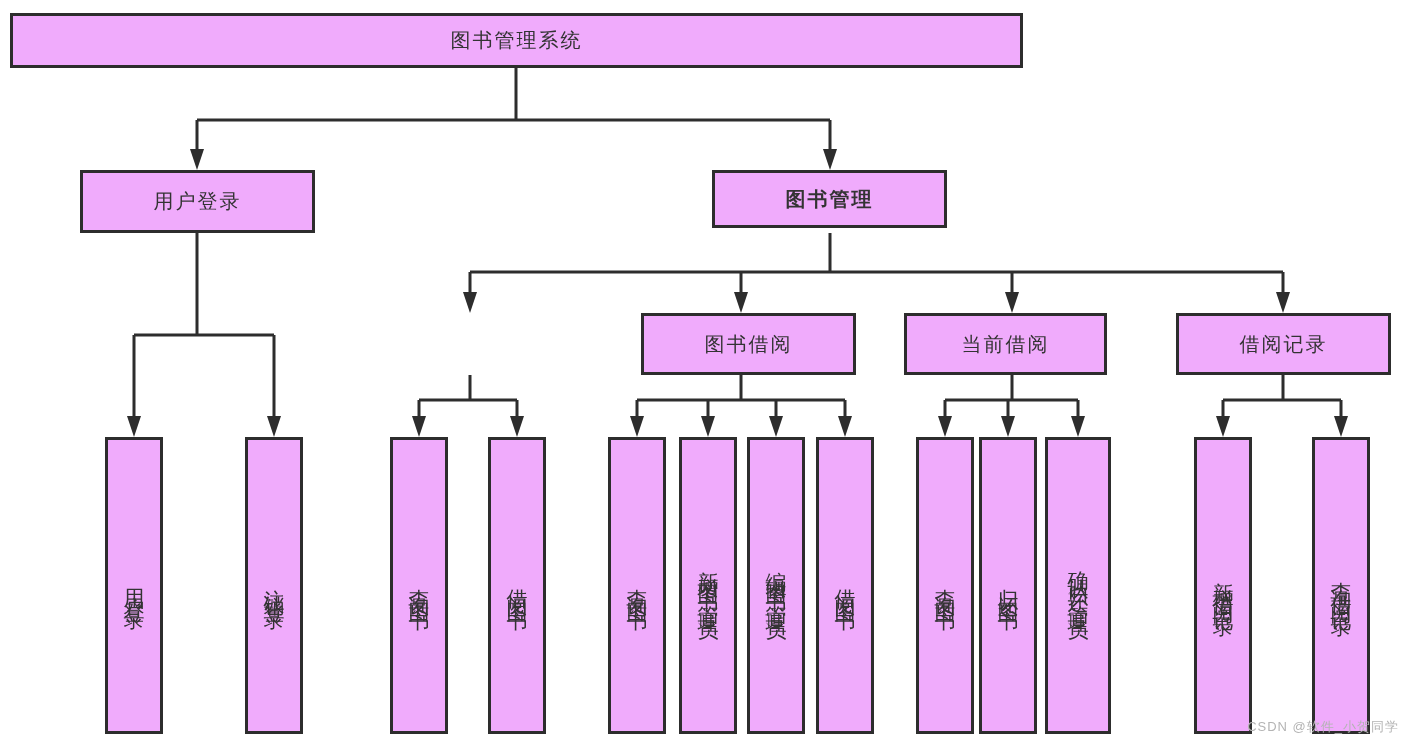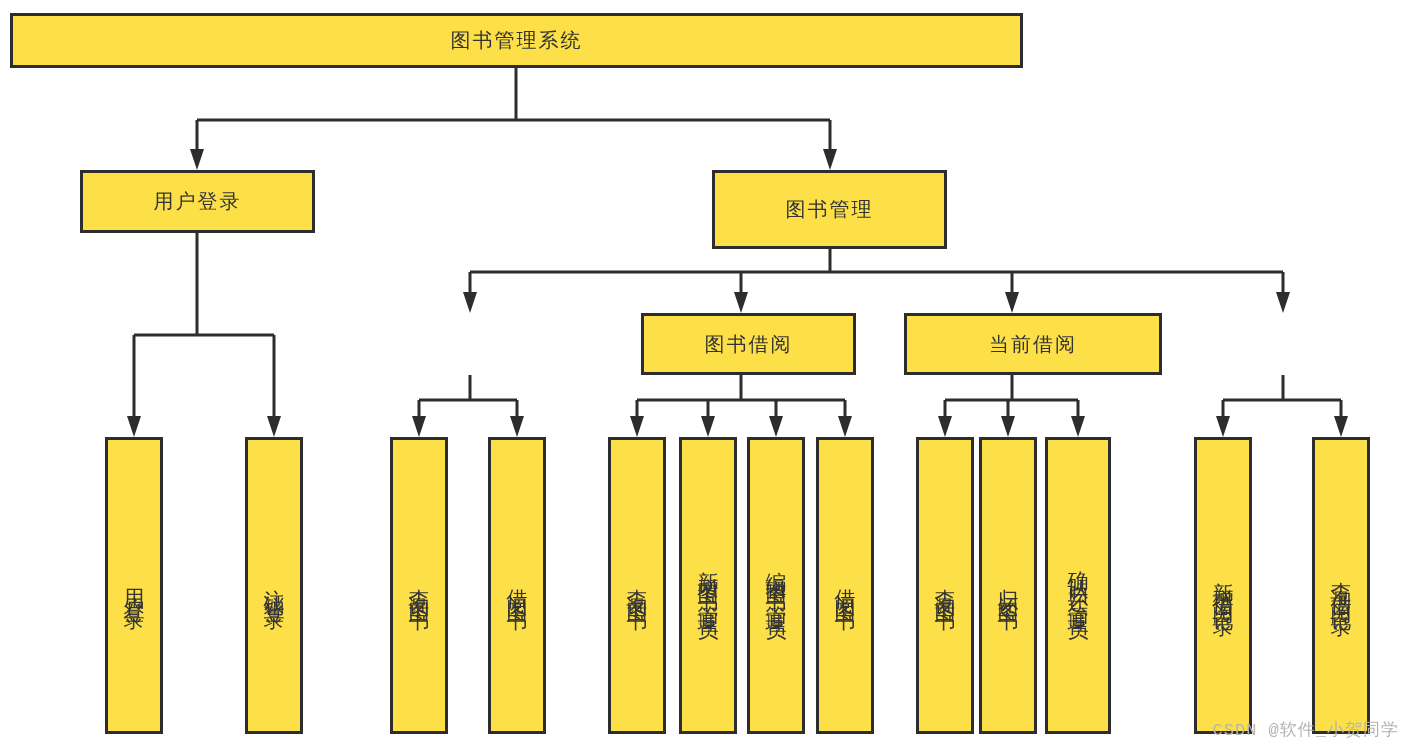--- a/index.html
+++ b/index.html
@@ -15,43 +15,42 @@
     width:1405px;height:747px;
     background:var(--bg);
     font-family:"Liberation Sans", sans-serif;
     overflow:hidden;
   }
   svg.wires{position:absolute;left:0;top:0;z-index:0;}
   .box{
     position:absolute;
     box-sizing:border-box;
     border:3px solid var(--line);
-    background:#fde047;
+    background:#f0abfc;
     display:flex;align-items:center;justify-content:center;
     color:var(--text);
     z-index:1;
     text-align:center;
   }
   .hbox{font-size:20px;letter-spacing:2px;}
   .vbox{
     writing-mode:vertical-rl;
     text-orientation:mixed;
     font-size:21px;
     letter-spacing:7px;
     line-height:1.05;
   }
   .watermark{
     position:absolute;
     right:6px;top:718px;
     color:var(--wm);
-    font-size:17px;
+    font-size:13px;
     letter-spacing:1px;
     z-index:2;
     white-space:nowrap;
-    font-family:Liberation Mono, monospace;
   }
 </style>
 </head>
 <body>
 
 <div class="stage">
 
   <svg class="wires" width="1405" height="747" viewBox="0 0 1405 747" fill="none" stroke="#2d2d2d" stroke-width="3">
 
     <path d="M516 68 V120 M197 120 H830 M197 120 V152 M830 120 V152"></path>
@@ -87,24 +86,25 @@
       <polygon points="1001,416 1015,416 1008,437"></polygon>
       <polygon points="1071,416 1085,416 1078,437"></polygon>
       <polygon points="1216,416 1230,416 1223,437"></polygon>
       <polygon points="1334,416 1348,416 1341,437"></polygon>
     </g>
   </svg>
 
   <div class="box hbox" style="left:10px;top:13px;width:1013px;height:55px;">图书管理系统</div>
 
   <div class="box hbox" style="left:80px;top:170px;width:235px;height:63px;">用户登录</div>
-  <div class="box hbox" style="left:712px;top:170px;width:235px;height:79px;">图书管理</div>
+  <div class="box hbox" style="left:712px;top:170px;width:235px;height:58px;font-weight:bold;">图书管理</div>
 
   <div class="box hbox" style="left:634px;top:313px;width:215px;height:62px;margin-left:7px;">图书借阅</div>
-  <div class="box hbox" style="left:904px;top:313px;width:258px;height:62px;">当前借阅</div>
+  <div class="box hbox" style="left:904px;top:313px;width:203px;height:62px;">当前借阅</div>
+  <div class="box hbox" style="left:1176px;top:313px;width:215px;height:62px;">借阅记录</div>
 
   <div class="box vbox" style="left:105px;top:437px;width:58px;height:297px;">用户登录</div>
   <div class="box vbox" style="left:245px;top:437px;width:58px;height:297px;">注销登录</div>
 
   <div class="box vbox" style="left:390px;top:437px;width:58px;height:297px;">查询图书</div>
   <div class="box vbox" style="left:488px;top:437px;width:58px;height:297px;">借阅图书</div>
 
   <div class="box vbox" style="left:608px;top:437px;width:58px;height:297px;">查询图书</div>
   <div class="box vbox" style="left:679px;top:437px;width:58px;height:297px;">新增图书（管理员）</div>
   <div class="box vbox" style="left:747px;top:437px;width:58px;height:297px;">编辑图书（管理员）</div>

